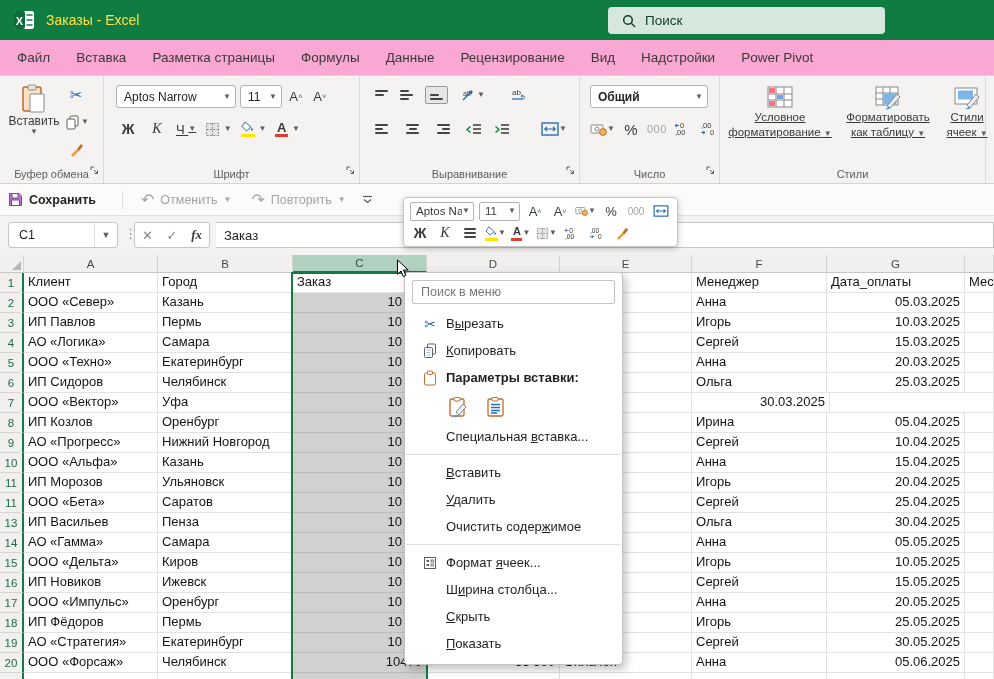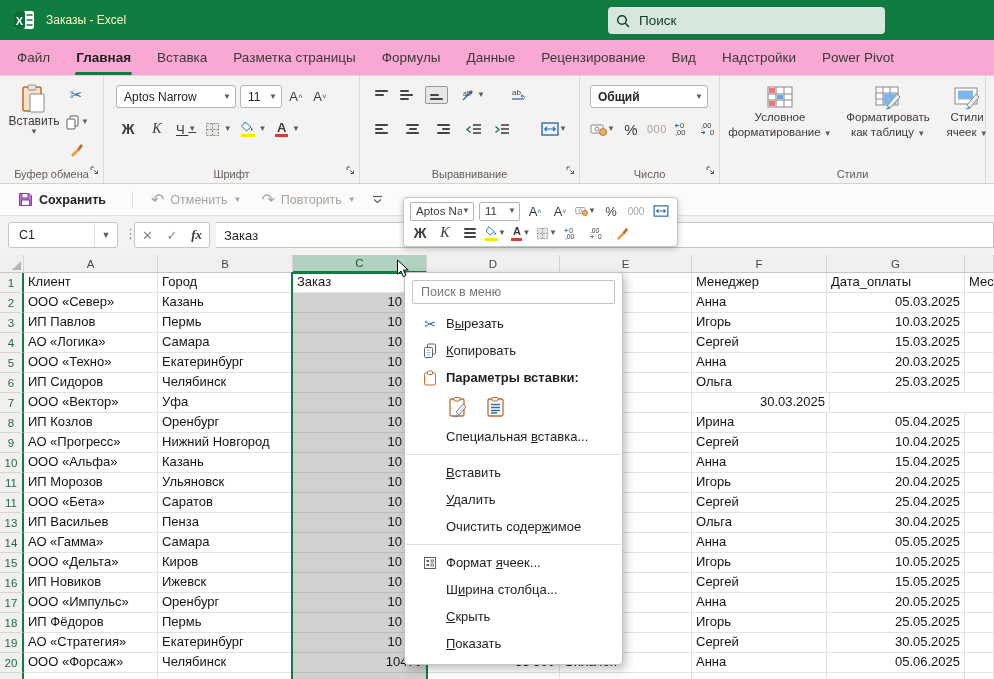--- a/index.html
+++ b/index.html
@@ -1,23 +1,23 @@
 <!DOCTYPE html>
 <html><head>
 <meta charset="utf-8">
 <style>
   html,body{margin:0;padding:0;}
   .stage{position:relative;width:994px;height:679px;background:#fff;overflow:hidden;
          font-family:"Liberation Sans",sans-serif;color:#252423;}
   
   .titlebar{position:absolute;left:0;top:0;width:994px;height:40px;background:#107C41;display:flex;align-items:center;}
   .app-icon{margin:0 10px 0 12px;width:24px;height:24px;display:flex;align-items:center;justify-content:center;}
-  .wintitle{color:#fef9c3;font-size:12px;}
+  .wintitle{color:#fde047;font-size:14px;}
   .searchbox{position:absolute;left:608px;top:7px;width:277px;height:27px;background:#d6e7dd;border-radius:4px;
-             display:flex;align-items:center;gap:9px;padding-left:8px;box-sizing:border-box;}
+             display:flex;align-items:center;gap:9px;padding-left:14px;box-sizing:border-box;}
   .searchbox .ph{font-size:13.5px;color:#13402a;}
   
   .tabrow{position:absolute;left:0;top:40px;width:994px;height:36px;background:#f9a8d4;border-bottom:1px solid #d8d6d4;
           display:flex;align-items:stretch;padding-left:4px;box-sizing:border-box;}
   .tab{position:relative;padding:0 13px;font-size:13.5px;line-height:35px;color:#3b3a39;cursor:default;white-space:nowrap;}
   .tab.active{font-weight:bold;color:#1f1e1d;}
   .tab.active::after{content:"";position:absolute;left:12px;right:12px;bottom:0;height:3px;background:#107C41;border-radius:2px;}
   
   .ribbon{position:absolute;left:0;top:76px;width:994px;height:108px;background:#f5f3f1;border-bottom:1px solid #d5d3d1;box-sizing:border-box;}
   .rgroup{position:absolute;top:0;height:107px;border-right:1px solid #dddbd9;box-sizing:border-box;}
@@ -30,24 +30,24 @@
   .combo{background:#fff;border:1px solid #b5b3b1;border-radius:3px;height:23px;display:flex;align-items:center;
          font-size:12px;color:#252423;padding:0 4px 0 7px;box-sizing:border-box;justify-content:space-between;}
   .bold-zh{font-weight:bold;font-size:14px;}
   .ital-k{font-style:italic;font-family:"Liberation Serif",serif;font-size:14px;}
   .und-ch{text-decoration:underline;font-size:13px;}
   .abar{display:inline-block;line-height:11px;text-align:center;font-size:13px;font-weight:bold;}
   .abar .bar{display:block;height:3px;margin-top:1px;}
   .alico{display:inline-flex;flex-direction:column;gap:2px;margin:0 5px;}
   .alico i{display:block;height:2px;background:#444;border-radius:1px;}
   .selbox{border:1px solid #9a9896;background:#e8e6e4;border-radius:2px;padding:3px 4px;}
-  .stylebtn{display:flex;flex-direction:column;align-items:center;justify-content:flex-start;font-size:11.5px;color:#3b3a39;line-height:15px;padding-top:8px;}
+  .stylebtn{display:flex;flex-direction:column;align-items:center;justify-content:flex-start;font-size:11.5px;color:#3b3a39;line-height:15px;padding-top:8px;text-decoration:underline;}
   
   .qat{position:absolute;left:0;top:184px;width:994px;height:32px;background:#fcfbfa;border-bottom:1px solid #e2e0de;
-       display:flex;align-items:center;gap:4px;padding-left:10px;box-sizing:border-box;font-size:12.5px;}
+       display:flex;align-items:center;gap:4px;box-sizing:border-box;font-size:12.5px;}
   .qbtn{display:flex;align-items:center;gap:6px;padding:0 8px;height:26px;color:#252423;}
   .qbtn.dis{color:#a6a4a2;}
   .qsep{width:1px;height:18px;background:#e0dedc;}
   .uarrow{font-size:16px;line-height:16px;}
   
   .fbar{position:absolute;left:0;top:216px;width:994px;height:39px;background:#f5f3f1;}
   .namebox{position:absolute;left:8px;top:6px;width:110px;height:26px;background:#fff;border:1px solid #c6c4c2;border-radius:3px;
            display:flex;align-items:center;box-sizing:border-box;font-size:12.5px;}
   .namebox .nb-val{padding-left:10px;flex:1;}
   .namebox .nb-chev{width:22px;text-align:center;color:#5f5d5b;font-size:9px;}
@@ -122,21 +122,20 @@
       <svg width="14" height="14" viewBox="0 0 14 14">
           <circle cx="6" cy="6" r="4.3" fill="none" stroke="#13402a" stroke-width="1.5"></circle>
           <path d="M9.3 9.3L13 13" stroke="#13402a" stroke-width="1.5"></path>
         </svg>
       <span class="ph">Поиск</span>
     </div>
   </div>
 
   <div class="tabrow">
       <div class="tab">Файл</div>
-      <div class="tab active">Главная</div>
       <div class="tab">Вставка</div>
       <div class="tab">Разметка страницы</div>
       <div class="tab">Формулы</div>
       <div class="tab">Данные</div>
       <div class="tab">Рецензирование</div>
       <div class="tab">Вид</div>
       <div class="tab">Надстройки</div>
       <div class="tab">Power Pivot</div>
     </div>
 

